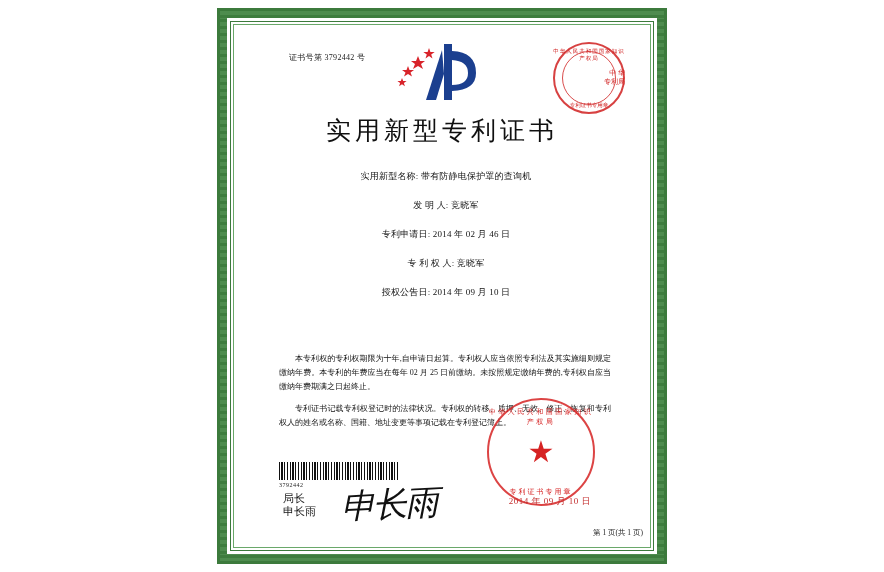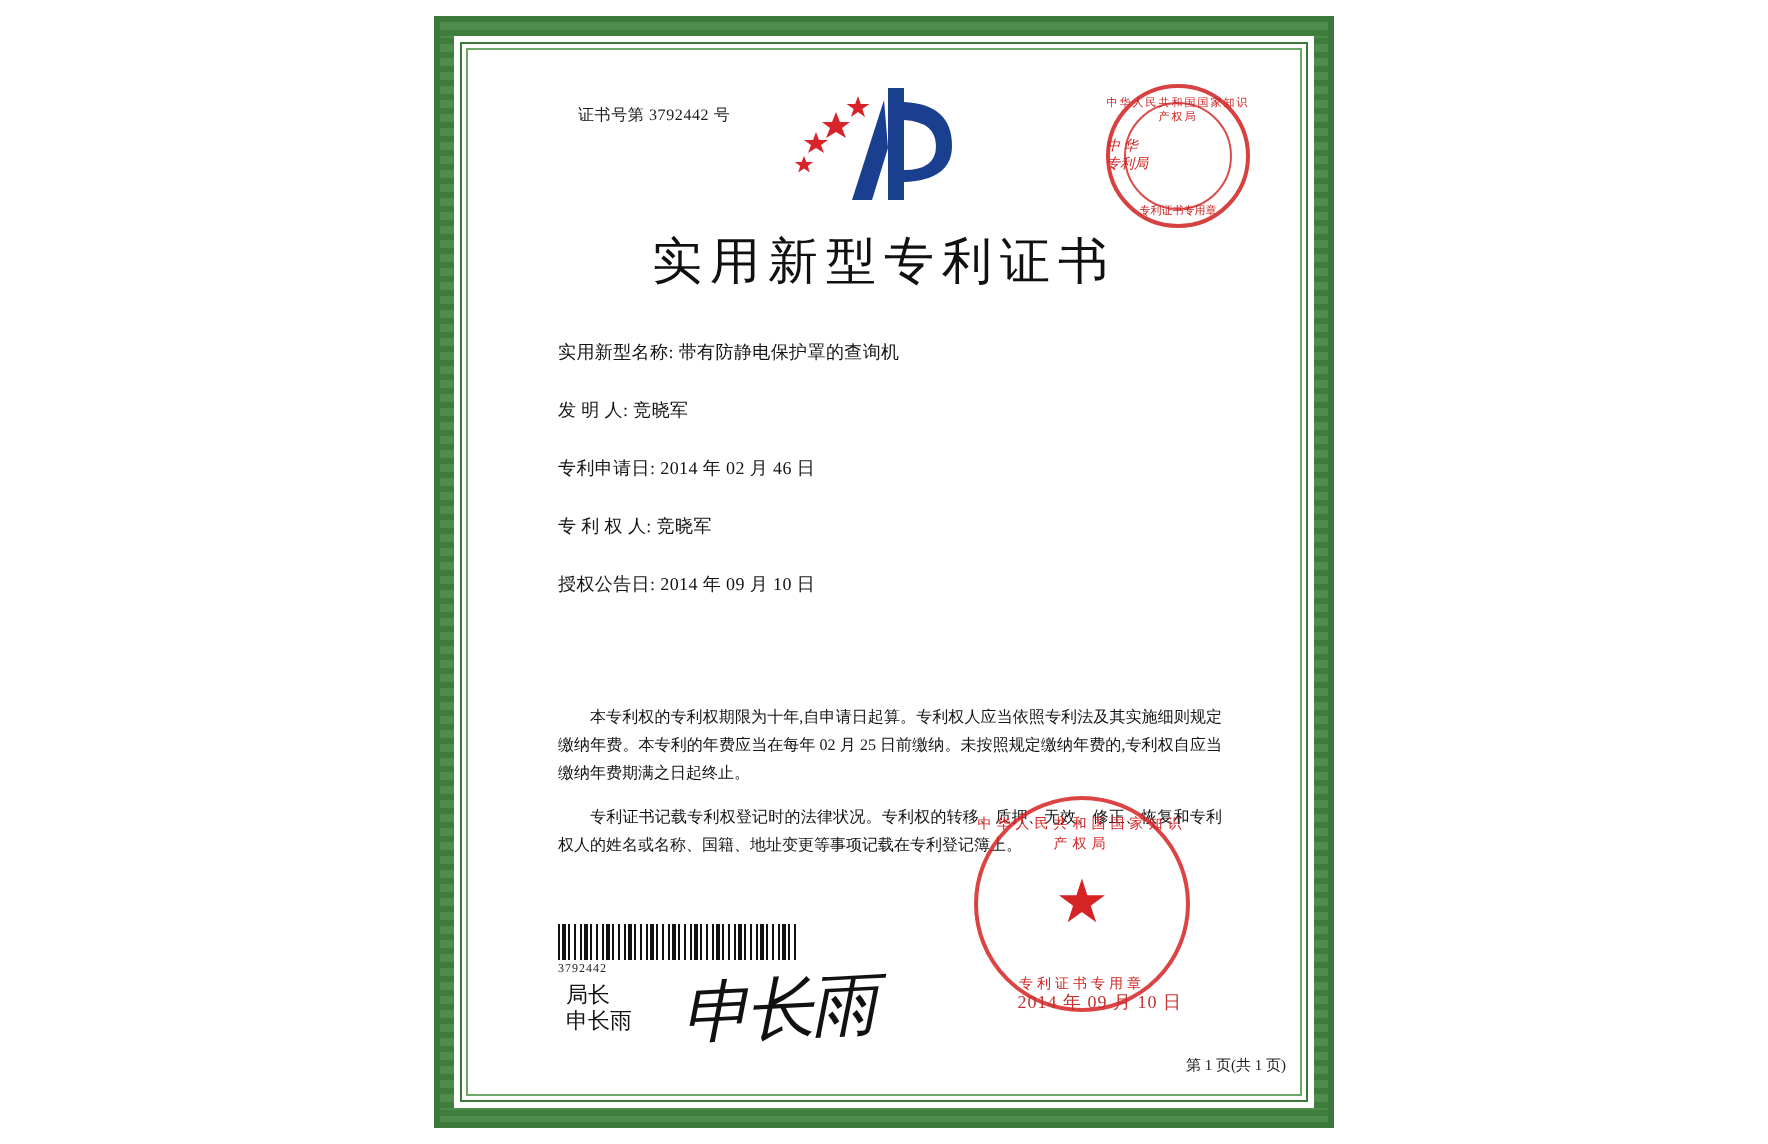--- a/index.html
+++ b/index.html
@@ -134,25 +134,24 @@
     position: absolute;
     left: 0; right: 0; top: 6px;
     text-align: center;
     font-size: 5.5px;
     color: #d02020;
     letter-spacing: 1px;
   }
   .seal-center {
     position: absolute;
     left: 0; right: 0; top: 27px;
-    text-align: left;
+    text-align: right;
     font-size: 7px;
     line-height: 9px;
     color: #d02020;
-    font-style: italic;
   }
   .seal-text-bot {
     position: absolute;
     left: 0; right: 0; bottom: 5px;
     text-align: center;
     font-size: 5.5px;
     color: #d02020;
   }
 
   
@@ -161,20 +160,21 @@
     left: 38px;
     right: 30px;
     top: 140px;
   }
   .field {
     font-size: 9px;
     color: #141414;
     margin-bottom: 16px;
     letter-spacing: 0.2px;
     white-space: nowrap;
+    text-align: center;
   }
   .field .label { display: inline-block; }
   .field .value { display: inline-block; }
 
   .body-text {
     position: absolute;
     left: 38px;
     right: 32px;
     top: 322px;
     font-size: 8px;

